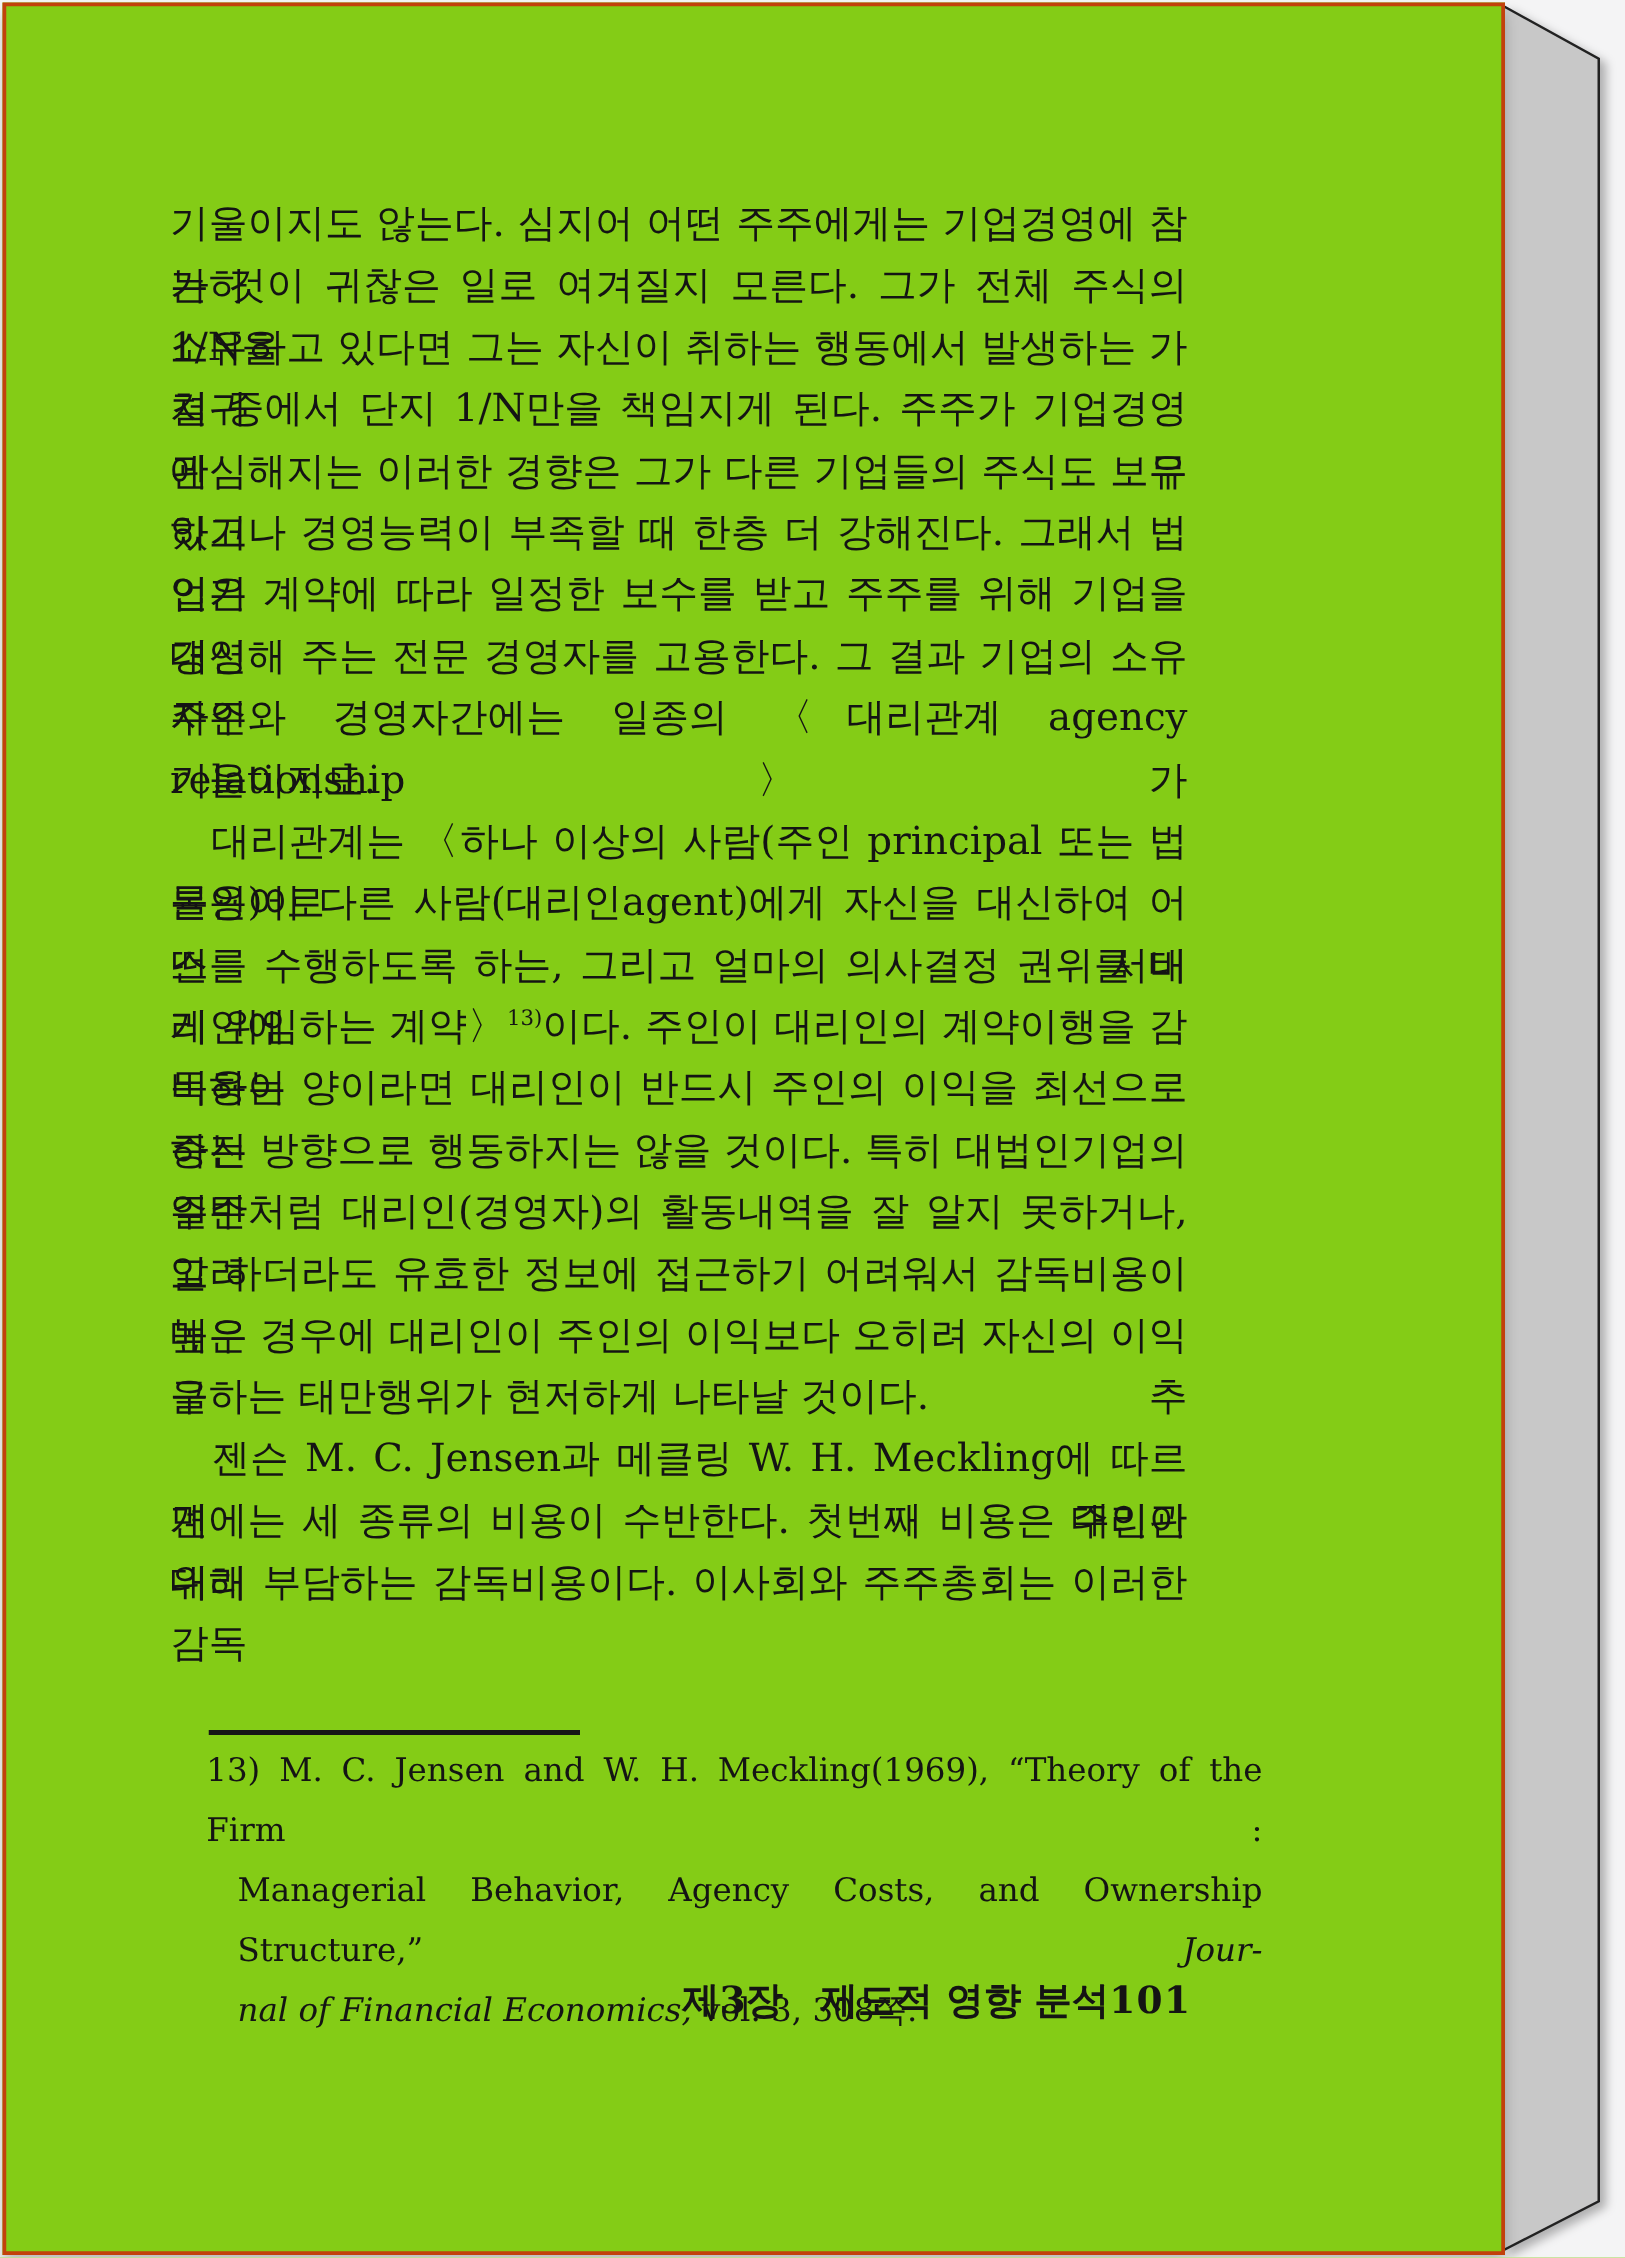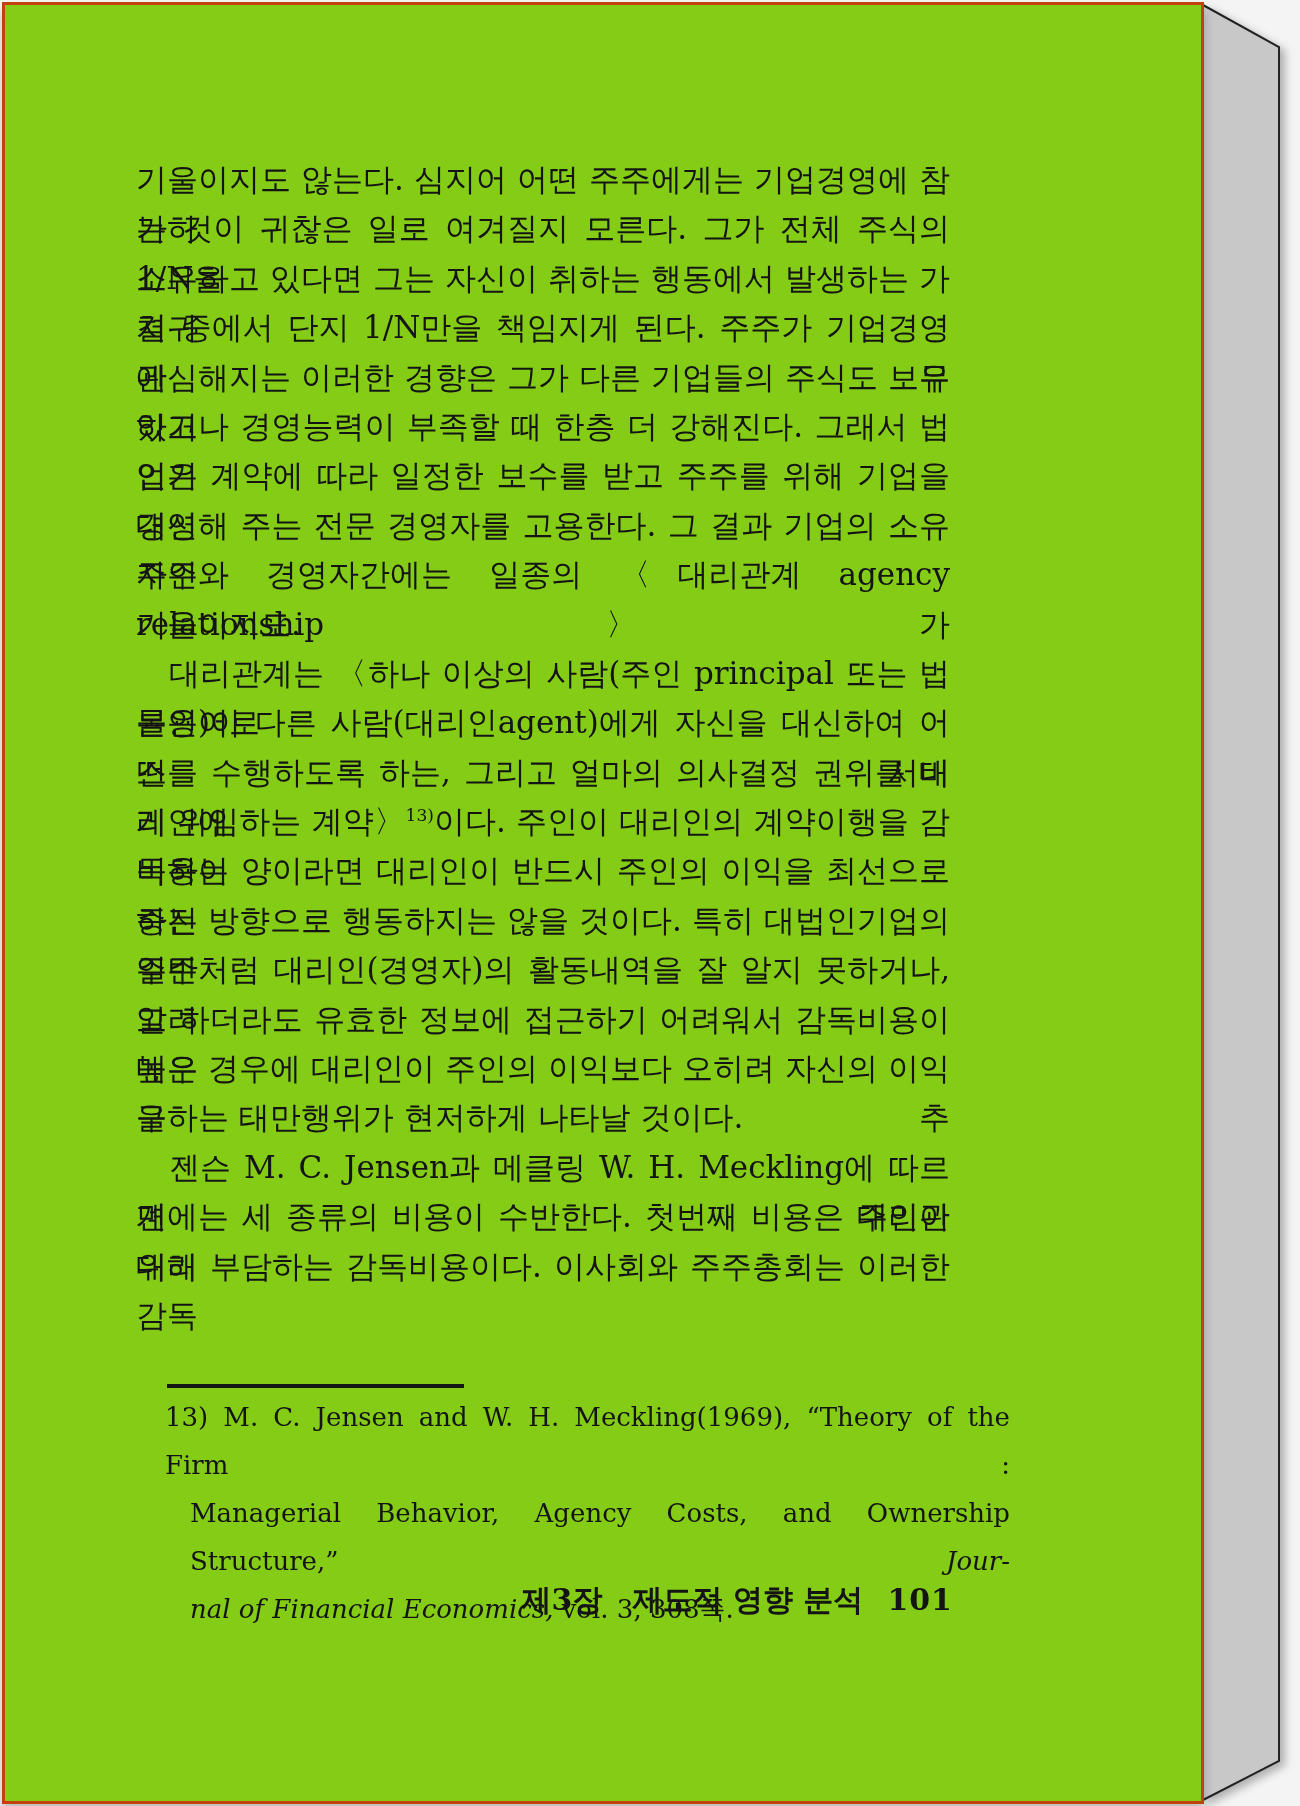--- a/index.html
+++ b/index.html
@@ -75,21 +75,21 @@
     position: absolute;
     left: 130px; top: 1575px;
     width: 818px;
     text-align: right;
     font-weight: bold;
     font-size: 30px;
     color: #141414;
     white-space: nowrap;
   }
   .footer .gap-wide { margin-left: 30px; }
-  .footer .gap { margin-left: 24px; }
+  .footer .gap { }
   .footer .num { letter-spacing: 1px; }
 </style>
 </head>
 <body>
 
 <div class="stage">
 
   <svg class="edge-svg" viewBox="0 0 101 1806">
     <polygon points="4,5 80,47 80,1761 4,1800" fill="#c8c8c8" stroke="#222222" stroke-width="2" style="filter: drop-shadow(5px 4px 4px rgba(0,0,0,0.28));"></polygon>
   </svg>

